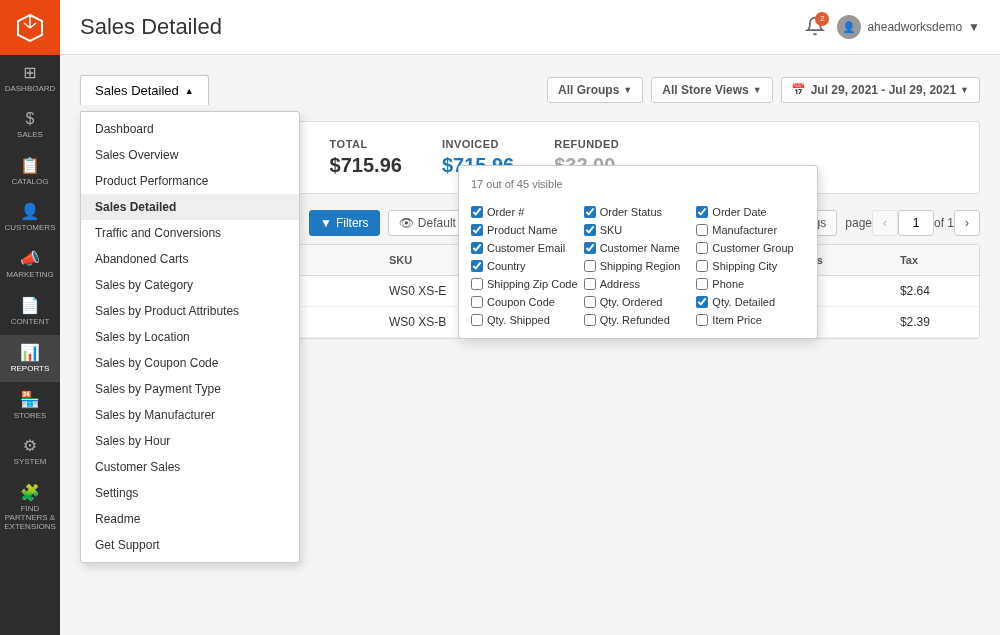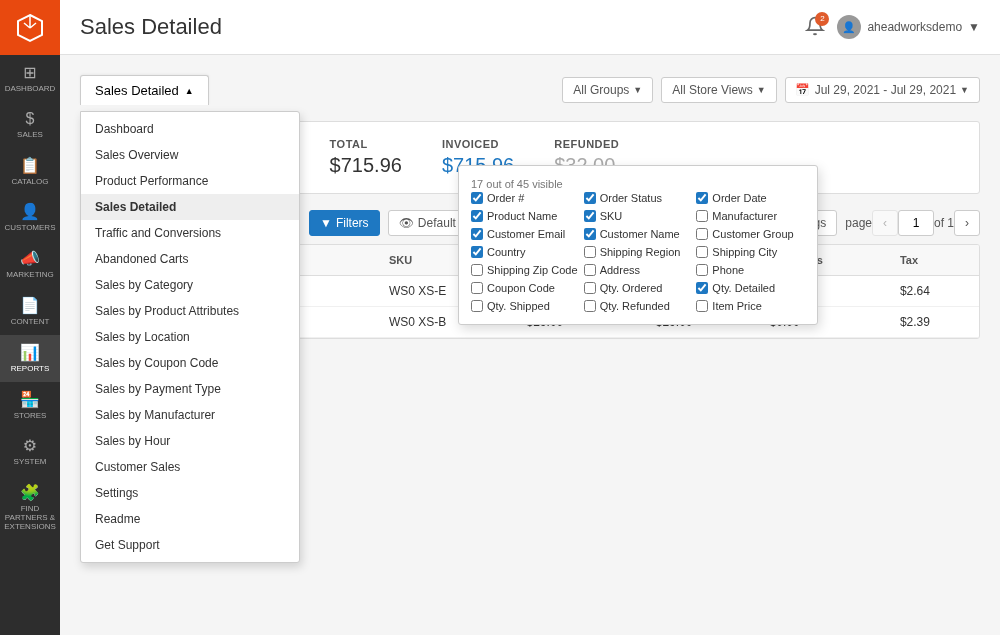--- a/index.html
+++ b/index.html
@@ -99,36 +99,37 @@
     .report-header-controls { display: flex; align-items: center; gap: 8px; }
     .ctrl-btn {
       background: #fff;
       border: 1px solid #ccc;
       padding: 5px 10px;
       border-radius: 3px;
       font-size: 12px;
       cursor: pointer;
       display: flex; align-items: center; gap: 4px;
       color: #555;
+      font-weight: bold;
     }
     .ctrl-btn .arrow { font-size: 9px; }
 
     
     .stats-bar {
       background: #fff;
       border: 1px solid #ddd;
       border-radius: 0 3px 3px 3px;
       padding: 16px 24px;
       display: flex;
       gap: 40px;
       margin-bottom: 16px;
     }
     .stat-item { display: flex; flex-direction: column; gap: 4px; }
     .stat-label { font-size: 11px; font-weight: 700; color: #555; text-transform: uppercase; letter-spacing: 0.5px; }
-    .stat-value { font-size: 20px; font-weight: 400; }
+    .stat-value { font-size: 20px; font-weight: 700; }
     .stat-value.orange { color: #e05b2b; }
     .stat-value.blue { color: #1e78c2; }
     .stat-value.gray { color: #aaa; }
     .table-btn {
       background: #fff;
       border: 1px solid #ccc;
       padding: 5px 10px;
       border-radius: 3px;
       font-size: 12px;
       cursor: pointer;
@@ -176,21 +177,21 @@
       left: 50%;
       transform: translateX(-20%);
       background: #fff;
       border: 1px solid #ccc;
       border-radius: 3px;
       box-shadow: 2px 4px 12px rgba(0,0,0,0.15);
       z-index: 200;
       width: 360px;
       padding: 12px;
     }
-    .columns-panel-header { font-size: 11px; color: #777; margin-bottom: 2px; }
+    .columns-panel-header { font-size: 11px; color: #777; margin-bottom: 16px; }
     .columns-grid { display: grid; grid-template-columns: 1fr 1fr 1fr; gap: 6px 4px; }
     .col-check { display: flex; align-items: center; gap: 4px; font-size: 11px; color: #333; }
     .col-check input { width: 12px; height: 12px; accent-color: #1e78c2; }
     .columns-panel-scroll { max-height: 200px; overflow-y: auto; }
 
     .report-controls-row {
       display: flex;
       align-items: center;
       justify-content: space-between;
       margin-bottom: 8px;

